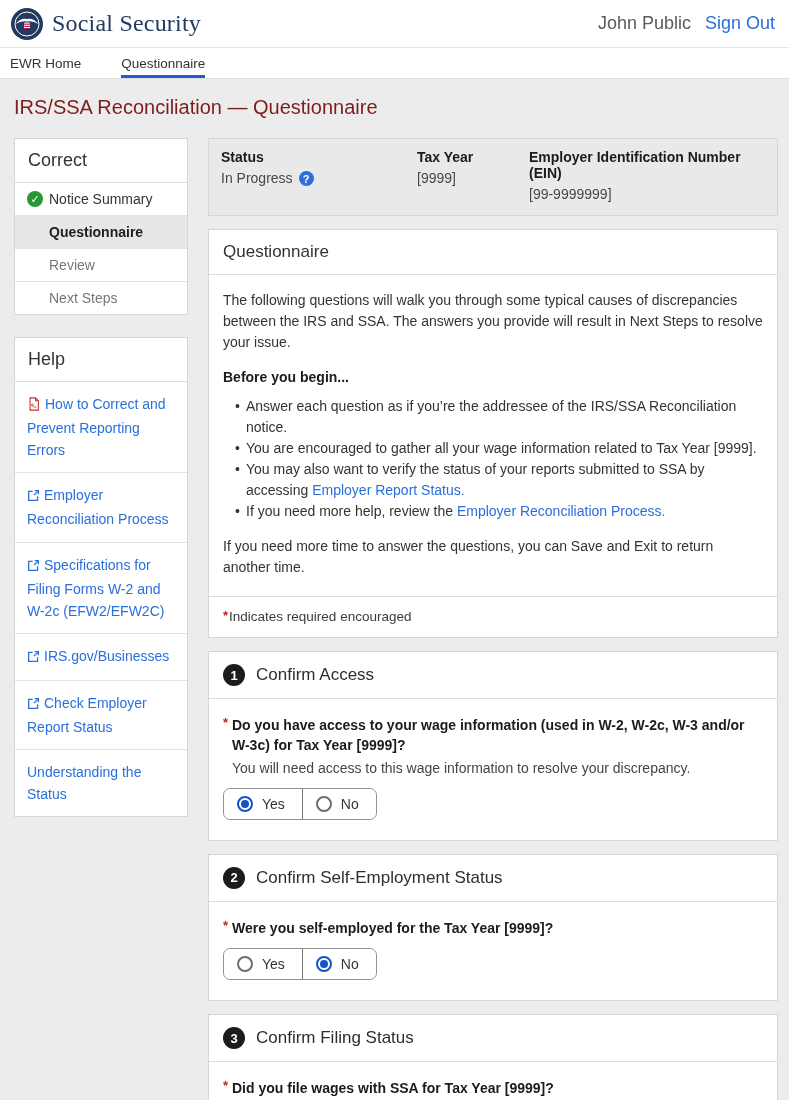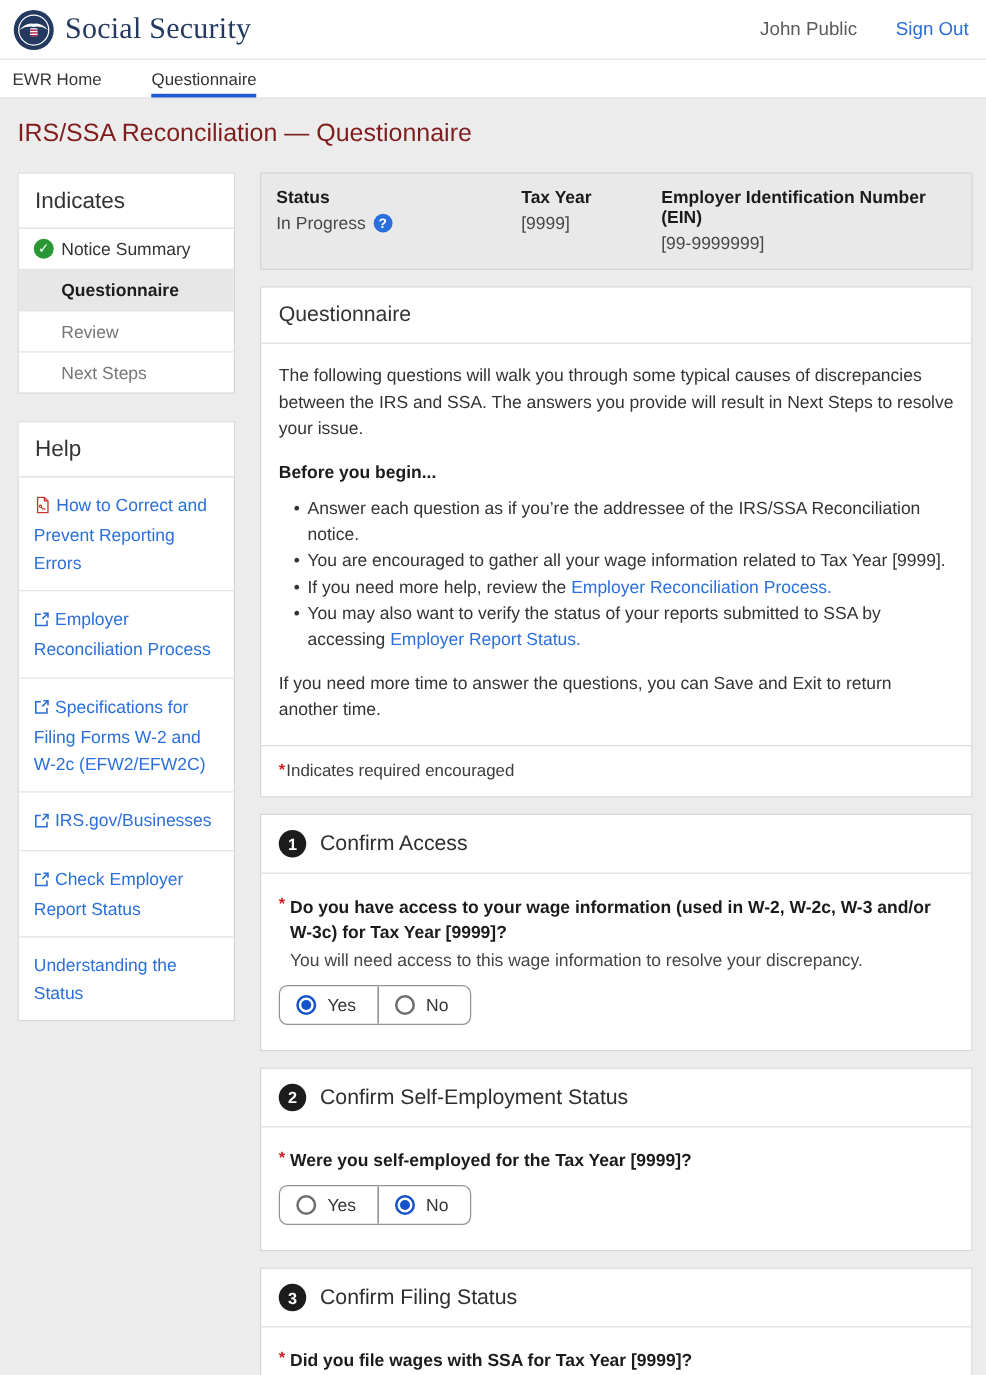--- a/index.html
+++ b/index.html
@@ -16,21 +16,21 @@
   .top-header {
     display: flex; align-items: center;
     height: 48px; padding: 0 14px 0 10px;
     background: #fff; border-bottom: 1px solid #e4e4e4;
   }
   .brand-wrap { display: flex; align-items: center; gap: 8px; }
   .brand-text {
     font-family: "Liberation Serif", serif;
     font-size: 24px; color: #23395f; letter-spacing: 0.2px;
   }
-  .header-right { margin-left: auto; display: flex; align-items: center; gap: 31px; font-size: 15px; }
+  .header-right { margin-left: auto; display: flex; align-items: center; gap: 14px; font-size: 18px; }
   .user-name { color: #5b5b5b; }
   .sign-out { color: #2a6fdb; }
 
   
   .nav-bar {
     display: flex; gap: 40px; padding: 0 10px;
     height: 31px; align-items: stretch;
     background: #fff; border-bottom: 1px solid #dcdcdc;
   }
   .nav-item {
@@ -168,21 +168,21 @@
   <a class="nav-item active">Questionnaire</a>
 </div>
 
 <div class="page">
   <h1 class="page-title">IRS/SSA Reconciliation — Questionnaire</h1>
 
   <div class="columns">
 
     <div class="sidebar">
       <div class="panel">
-        <div class="panel-header">Indicates</div>
+        <div class="panel-header">Correct</div>
         <div class="progress-item complete">
           <span class="check-icon">✓</span>
           <span>Notice Summary</span>
         </div>
         <div class="progress-item active">
 
           <span>Questionnaire</span>
         </div>
         <div class="progress-item upcoming">
 
@@ -263,22 +263,22 @@
       </div>
 
       <div class="content-panel">
         <div class="content-panel-header">Questionnaire</div>
         <div class="content-body">
           <p>The following questions will walk you through some typical causes of discrepancies between the IRS and SSA. The answers you provide will result in Next Steps to resolve your issue.</p>
           <div class="before-heading">Before you begin...</div>
           <ul class="bullets">
             <li><span>Answer each question as if you’re the addressee of the IRS/SSA Reconciliation notice.</span><a class="inline-link"></a></li>
             <li><span>You are encouraged to gather all your wage information related to Tax Year [9999].</span><a class="inline-link"></a></li>
+            <li><span>You may also want to verify the status of your reports submitted to SSA by accessing </span><a class="inline-link">Employer Report Status.</a></li>
             <li><span>If you need more help, review the </span><a class="inline-link">Employer Reconciliation Process.</a></li>
-            <li><span>You may also want to verify the status of your reports submitted to SSA by accessing </span><a class="inline-link">Employer Report Status.</a></li>
           </ul>
           <p class="save-note">If you need more time to answer the questions, you can Save and Exit to return another time.</p>
         </div>
         <div class="required-row">
           <span class="req-star">*</span><span>Indicates required encouraged</span>
         </div>
       </div>
 
       <div class="content-panel">
         <div class="section-header">

